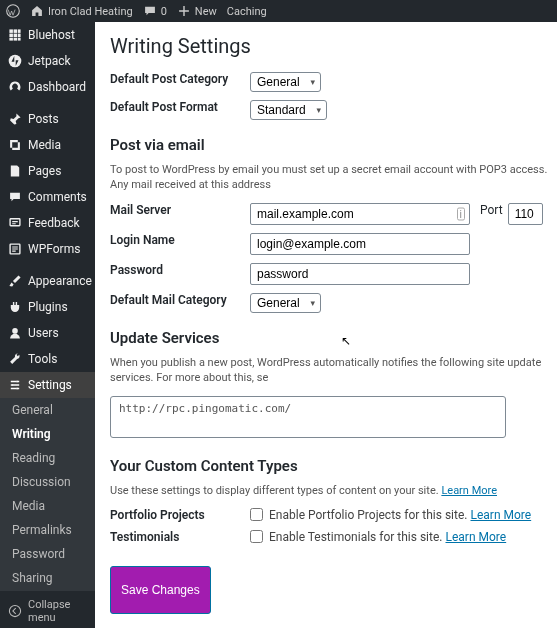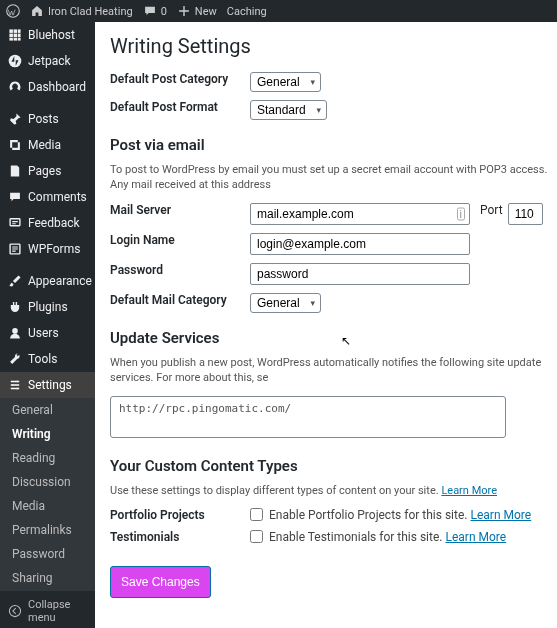--- a/index.html
+++ b/index.html
@@ -36,21 +36,21 @@
     .select-wrap::after { content:"▾"; position:absolute; right:6px; top:50%; transform:translateY(-50%); font-size:9px; color:#555; pointer-events:none; }
     .form-row input[type=text], .form-row input[type=password] { border:1px solid #7e8993; border-radius:2px; padding: 3px 6px; font-size: 12px; width: 220px; }
     .form-row .port-lbl { font-size:12px; margin: 0 5px 0 10px; }
     .form-row .port-inp { width: 35px !important; }
     .form-row input[type=checkbox] { margin-right: 6px; }
     .cbx-row { display:flex; align-items:center; font-size:12px; color:#444; }
     .cbx-row a { color:#0073aa; text-decoration:underline; margin-left:3px; cursor:pointer; }
 
     textarea.pings { width: 396px; height: 42px; border:1px solid #7e8993; border-radius:3px; padding:5px 8px; font-family: Consolas, Monaco, monospace; font-size:11px; color:#555; resize:none; }
 
-    .save-btn { background:#d946ef; color:#fff; border:1px solid #0071a1; border-radius:3px; padding:8px 10px; font-size:12px; cursor:pointer; margin-top:14px; }
+    .save-btn { background:#a21caf; color:#fff; border:1px solid #0071a1; border-radius:3px; padding:16px 10px; font-size:12px; cursor:pointer; margin-top:14px; }
 
     .mailserver-wrap { position:relative; display:inline-block; }
     .mailserver-wrap .hint-ic { position:absolute; right:5px; top:50%; transform:translateY(-50%); font-size:10px; color:#888; border:1px solid #aaa; border-radius:2px; padding:0 2px; }
     
     .cursor { position:absolute; left:246px; top:312px; font-size:12px; color:#000; pointer-events:none; }
   </style>
 </head>
 <body>
 
 <div class="topbar">

